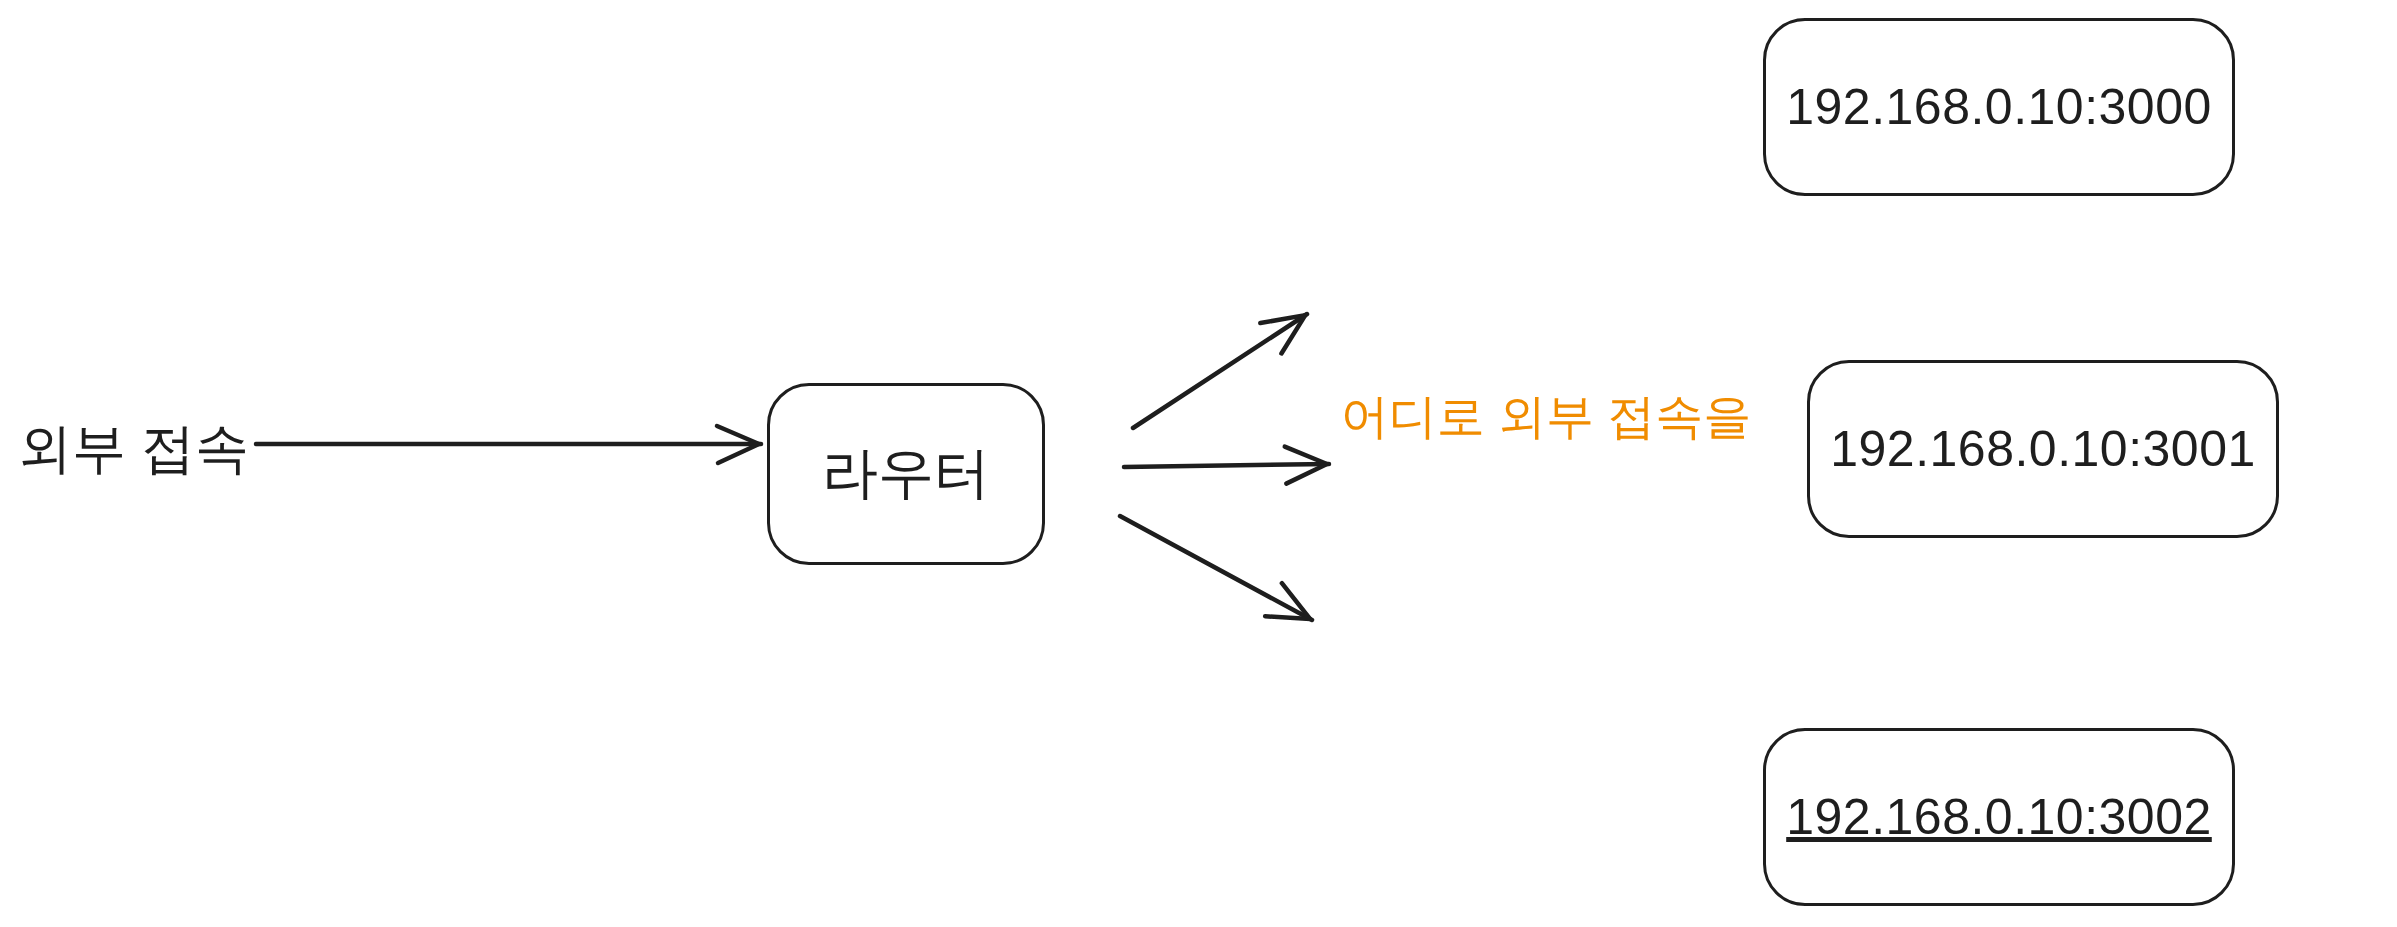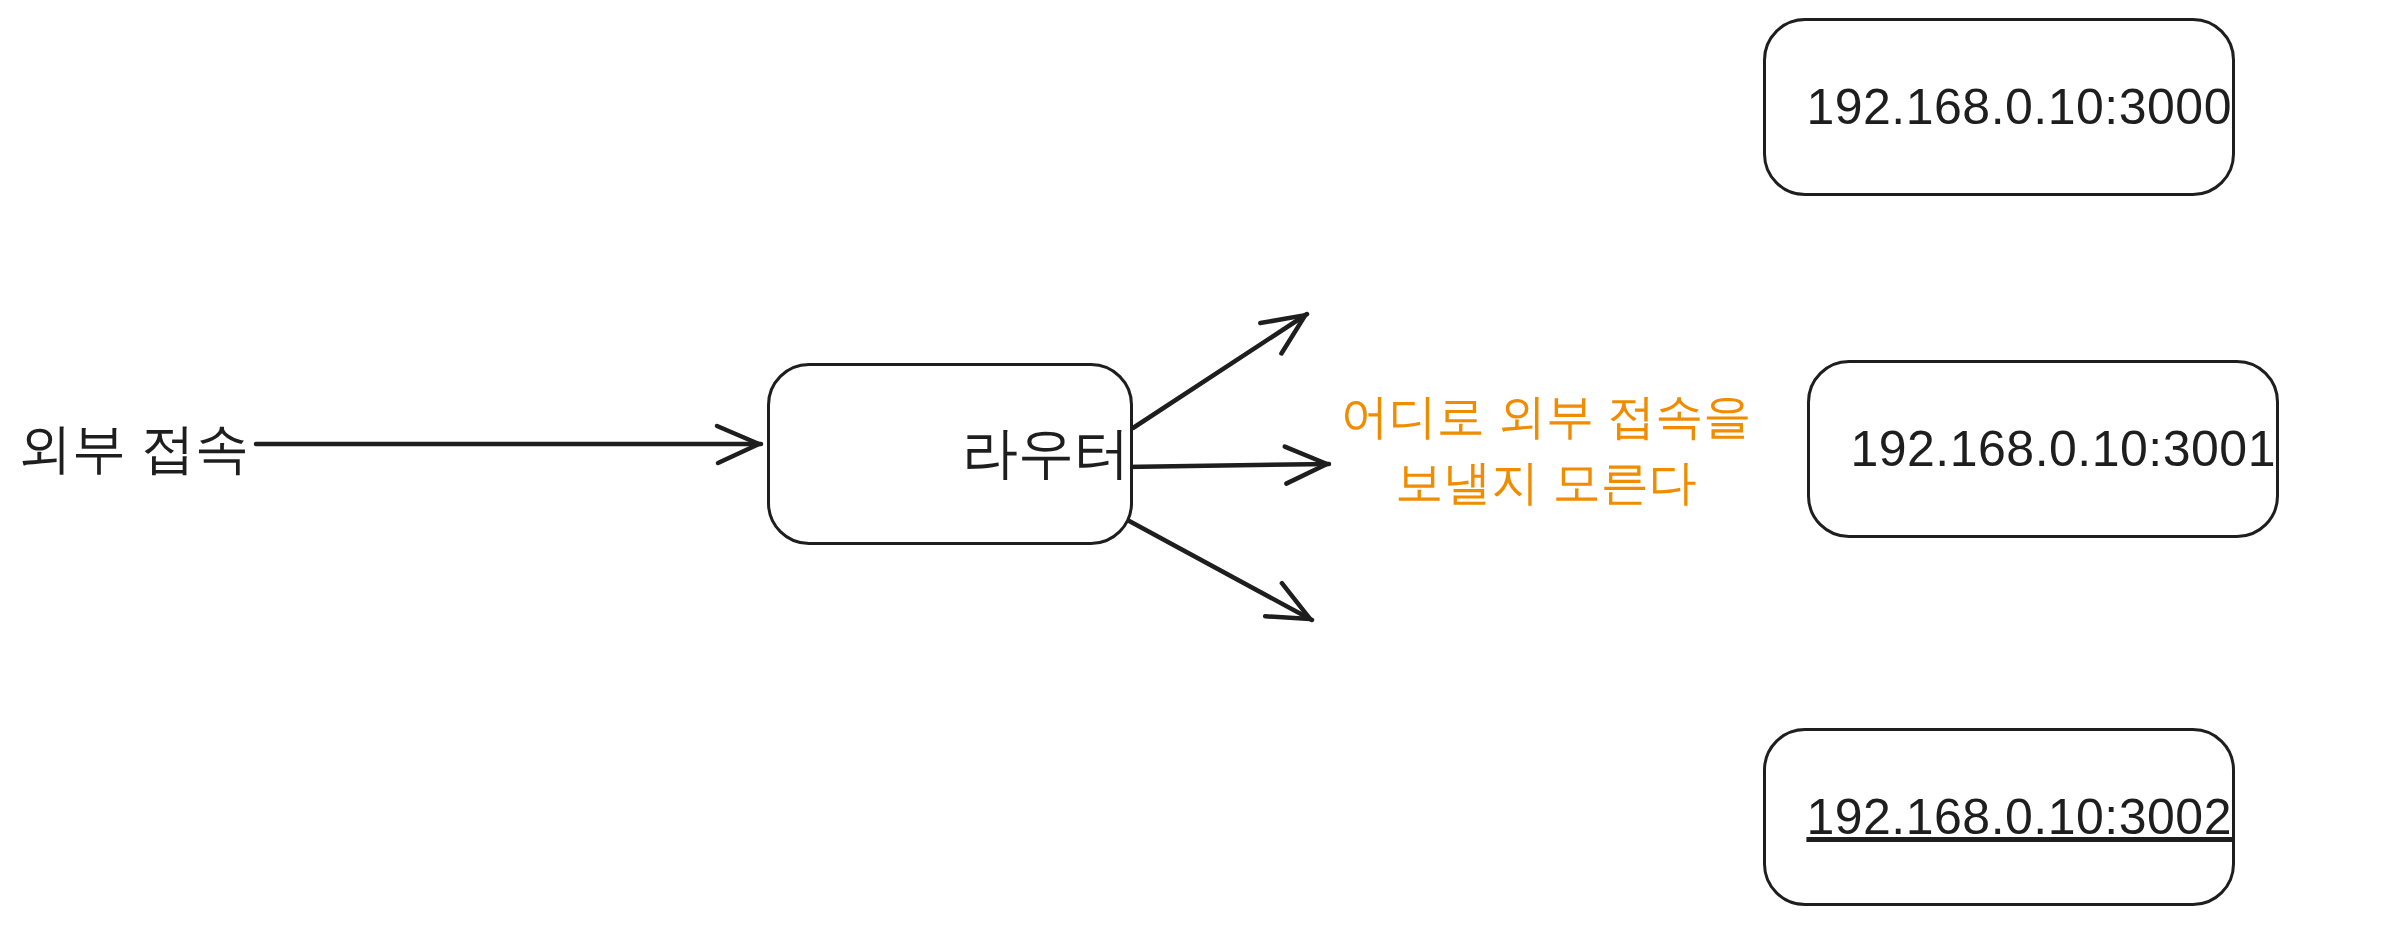--- a/index.html
+++ b/index.html
@@ -30,26 +30,26 @@
     color: #1e1e1e;
   }
   .shape-box {
     position: absolute;
     box-sizing: border-box;
     border: 3.5px solid #1e1e1e;
     border-radius: 42px;
     background: #ffffff;
     display: flex;
     align-items: center;
-    justify-content: flex-end;
+    justify-content: center;
   }
   .router-box {
     left: 767px;
-    top: 363px;
-    width: 366px;
+    top: 383px;
+    width: 278px;
     height: 182px;
   }
   .router-box .box-label {
     font-size: 56px;
   }
   .server-box {
     left: 1763px;
     width: 472px;
     height: 178px;
   }
@@ -93,21 +93,20 @@
   </svg>
 
   <div class="node-label source-label">외부 접속</div>
 
   <div class="shape-box router-box">
     <span class="box-label">라우터</span>
   </div>
 
   <div class="annotation" style="color: rgb(240, 140, 0);">
     <div>어디로 외부 접속을</div>
-    <div>보낼지 모른다</div>
   </div>
 
   <div id="server-box-0" class="shape-box server-box">
     <span class="box-label">192.168.0.10:3000</span>
   </div>
   <div id="server-box-1" class="shape-box server-box">
     <span class="box-label">192.168.0.10:3001</span>
   </div>
   <div id="server-box-2" class="shape-box server-box">
     <span class="box-label">192.168.0.10:3002</span>

